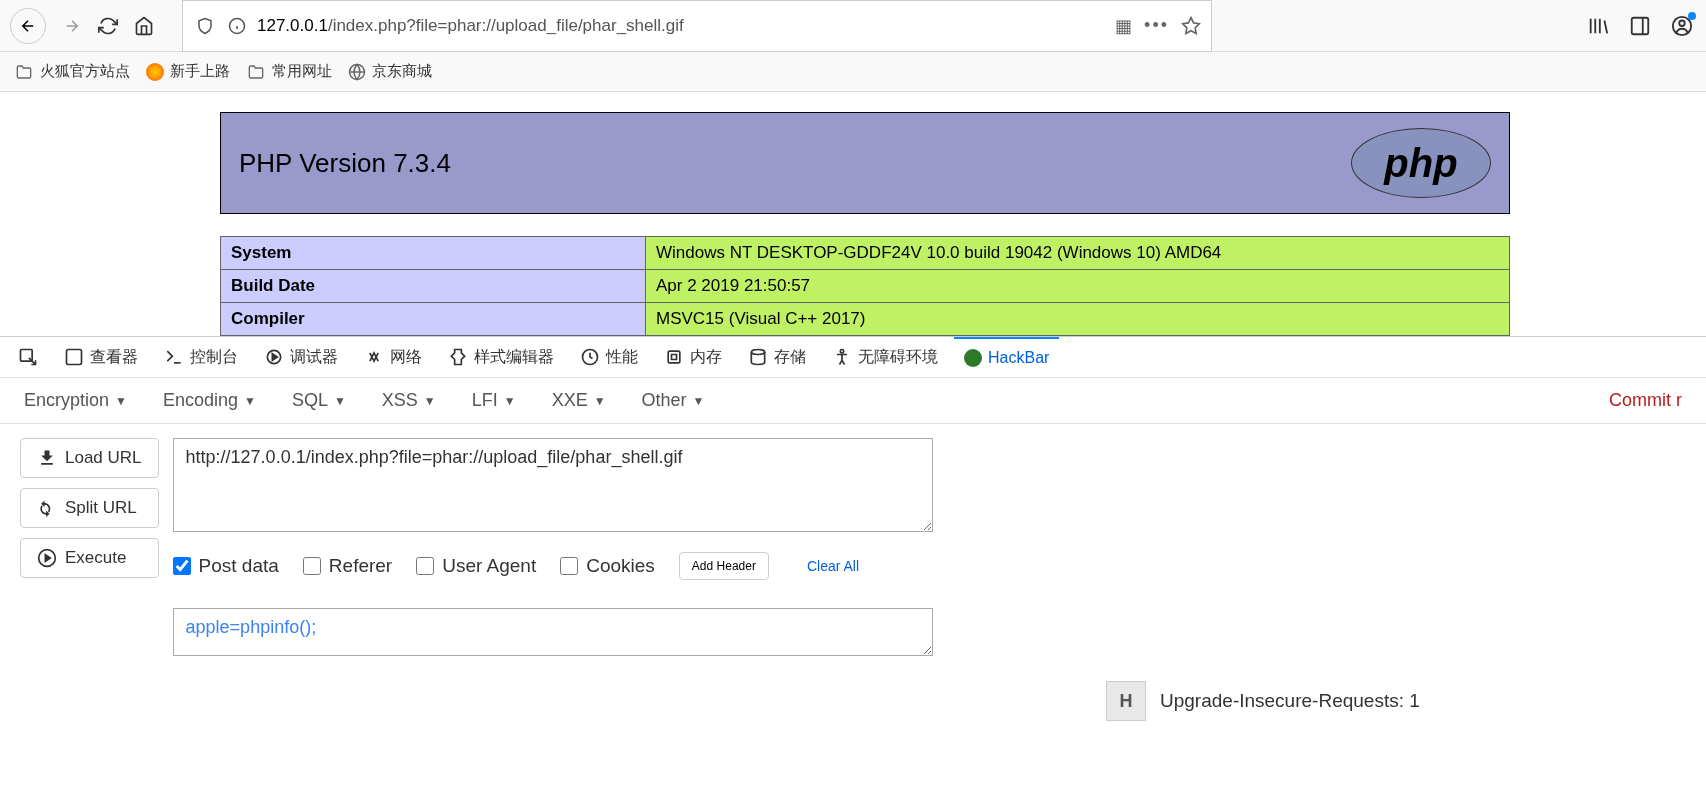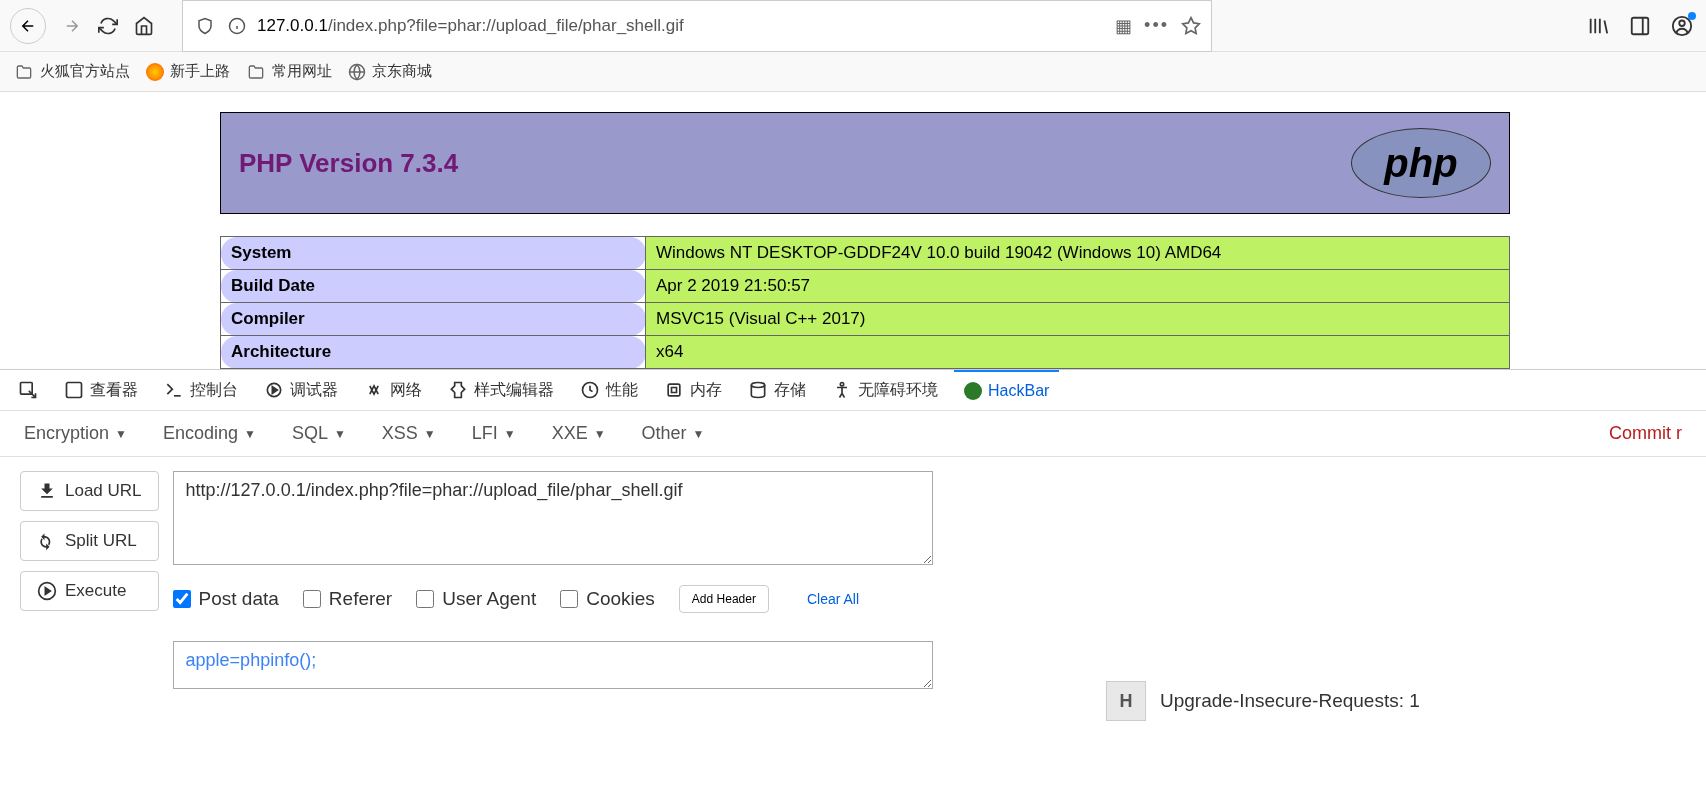--- a/index.html
+++ b/index.html
@@ -20,25 +20,25 @@
     
     
     .bookmarks-bar { height: 40px; display: flex; align-items: center; padding: 0 14px; background: #f9f9fa; border-bottom: 1px solid #ddd; gap: 16px; }
     .bookmark-item { display: flex; align-items: center; gap: 6px; font-size: 15px; color: #333; }
     .folder-icon { width: 20px; height: 16px; color: #666; }
     
     
     .page-content { padding: 20px 0 0 0; }
     .phpinfo-container { width: 1290px; margin: 0 auto 0 220px; }
     .php-header { background: #9999cc; border: 1px solid #000; height: 102px; display: flex; align-items: center; padding: 0 18px; position: relative; }
-    .php-title { font-size: 26px; font-weight: bold; color: #701a75; }
+    .php-title { font-size: 26px; font-weight: normal; color: #000000; }
     .php-logo { position: absolute; right: 18px; top: 50%; transform: translateY(-50%); width: 140px; height: 70px; background: #8892bf; border-radius: 50%; display: flex; align-items: center; justify-content: center; font-size: 40px; font-weight: bold; font-style: italic; color: #000; border: 1px solid #333; }
     .php-table { width: 100%; margin-top: 22px; border-collapse: collapse; }
     .php-table td { border: 1px solid #666; padding: 6px 10px; font-size: 17px; }
-    .php-table .label-cell { background: #ccccff; font-weight: bold; width: 425px; color: #000; border-radius: 16px; }
+    .php-table .label-cell { background: #ccccff; font-weight: bold; width: 425px; color: #000; }
     .php-table .value-cell { background: #bef264; color: #000; }
     
     
     .devtools-tabs { height: 42px; display: flex; align-items: center; border-top: 1px solid #ccc; border-bottom: 1px solid #e0e0e0; background: #fff; padding: 0 8px; gap: 6px; }
     .dt-tab { display: flex; align-items: center; gap: 6px; padding: 0 10px; height: 100%; font-size: 16px; color: #333; border: none; background: none; }
     .dt-tab.active { border-top: 2px solid #0a84ff; color: #0060df; }
     .dt-icon { width: 20px; height: 20px; }
     
     
     .hackbar-menu { height: 46px; display: flex; align-items: center; padding: 0 24px; gap: 36px; border-bottom: 1px solid #e0e0e0; }
@@ -180,24 +180,20 @@
         <td class="label-cell">System</td>
         <td class="value-cell">Windows NT DESKTOP-GDDF24V 10.0 build 19042 (Windows 10) AMD64</td>
       </tr>
       <tr>
         <td class="label-cell">Build Date</td>
         <td class="value-cell">Apr 2 2019 21:50:57</td>
       </tr>
       <tr>
         <td class="label-cell">Compiler</td>
         <td class="value-cell">MSVC15 (Visual C++ 2017)</td>
-      </tr>
-      <tr>
-        <td class="label-cell">Architecture</td>
-        <td class="value-cell">x64</td>
       </tr>
     </tbody>
       </table>
   </div>
 </div>
 
 <div class="devtools-tabs">
   <button class="dt-tab">
     <svg width="20" height="20" viewBox="0 0 24 24" fill="none" stroke="currentColor" stroke-width="2">
         <rect x="3" y="3" width="14" height="14" rx="1"></rect>

